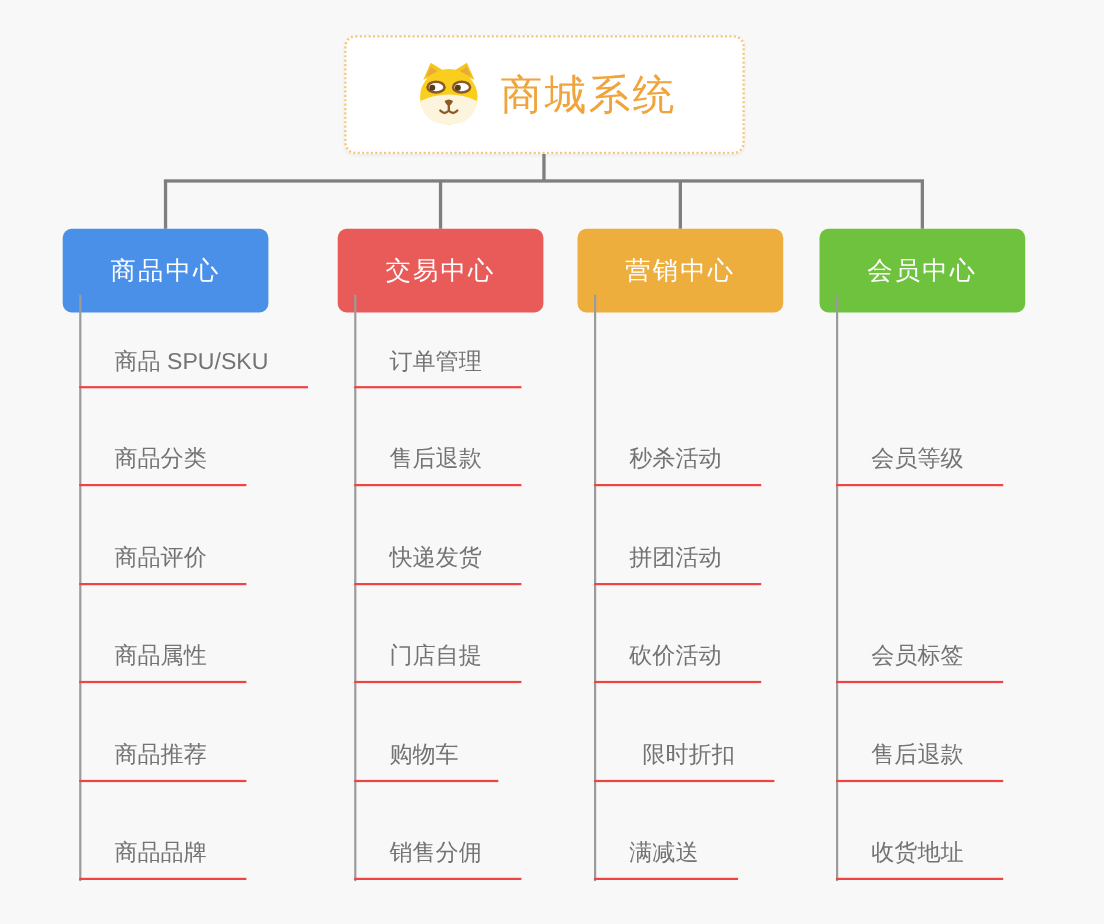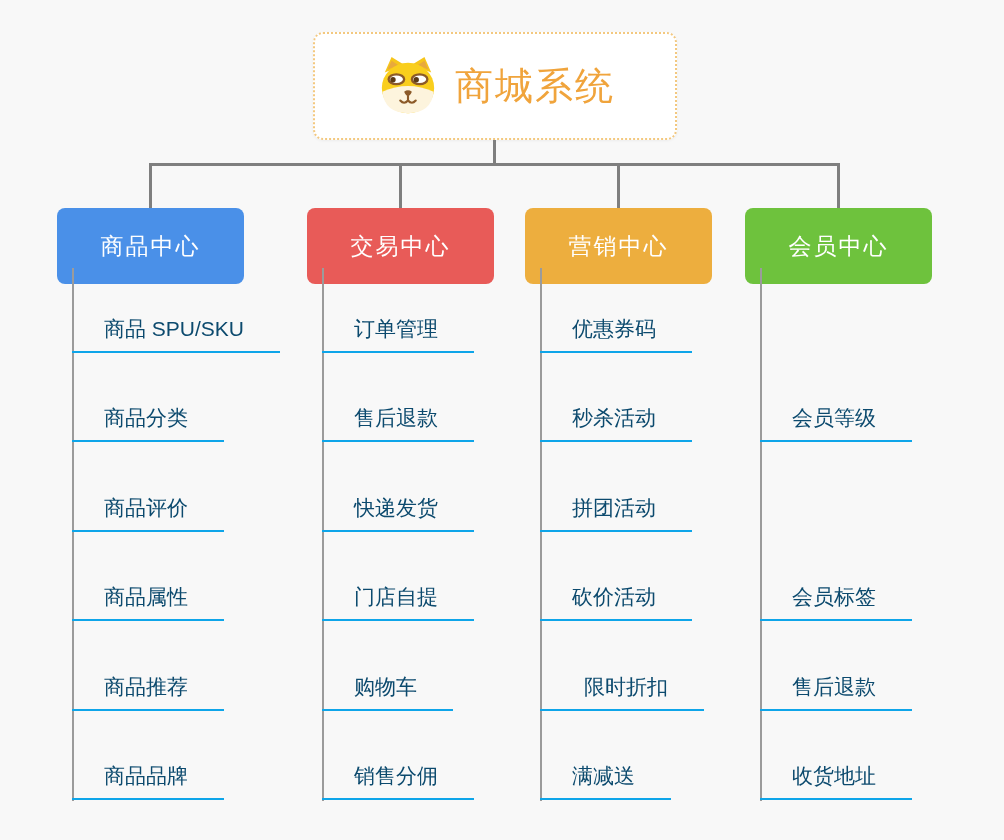--- a/index.html
+++ b/index.html
@@ -41,22 +41,22 @@
   }
 
   
   .trunk {
     position: absolute; top: 268px; width: 2px; height: 533px;
     background: #9b9b9b;
   }
   .leaf {
     position: absolute; height: 38px;
     padding: 0 36px 8px 32px;
-    line-height: 28px; font-size: 21px; color: #0c4a6e;
-    border-bottom: 2px solid #0ea5e9;
+    line-height: 28px; font-size: 21px; color: #737373;
+    border-bottom: 2px solid #ef4444;
     white-space: nowrap;
     cursor: pointer;
   }
 </style>
 </head>
 <body>
 
 <div class="canvas">
 
   <div class="root-node">
@@ -103,21 +103,20 @@
   <div class="leaf" style="left:322px; top:404px;">售后退款</div>
   <div class="leaf" style="left:322px; top:494px;">快递发货</div>
   <div class="leaf" style="left:322px; top:583px;">门店自提</div>
   <div class="leaf" style="left:322px; top:673px;">购物车</div>
   <div class="leaf" style="left:322px; top:762px;">销售分佣</div>
 
   <div class="branch-box" style="left: 525px; background-color: rgb(237, 174, 62);">
     <span class="branch-label">营销中心</span>
   </div>
   <div class="trunk" style="left:540px;"></div>
-  <div class="leaf" style="left:540px; top:315px;">优惠券码</div>
   <div class="leaf" style="left:540px; top:404px;">秒杀活动</div>
   <div class="leaf" style="left:540px; top:494px;">拼团活动</div>
   <div class="leaf" style="left:540px; top:583px;text-align:right;">砍价活动</div>
   <div class="leaf" style="left:540px; top:673px;padding-left:44px;">限时折扣</div>
   <div class="leaf" style="left:540px; top:762px;">满减送</div>
 
   <div class="branch-box" style="left: 745px; background-color: rgb(110, 194, 61);">
     <span class="branch-label">会员中心</span>
   </div>
   <div class="trunk" style="left:760px;"></div>

